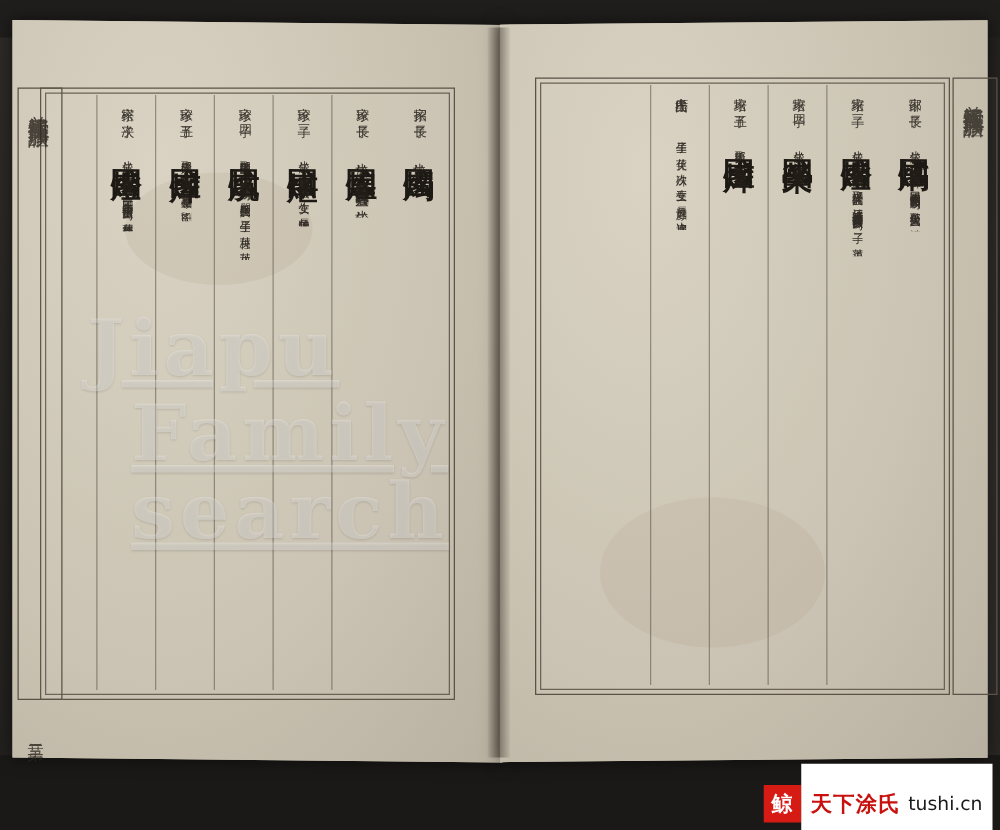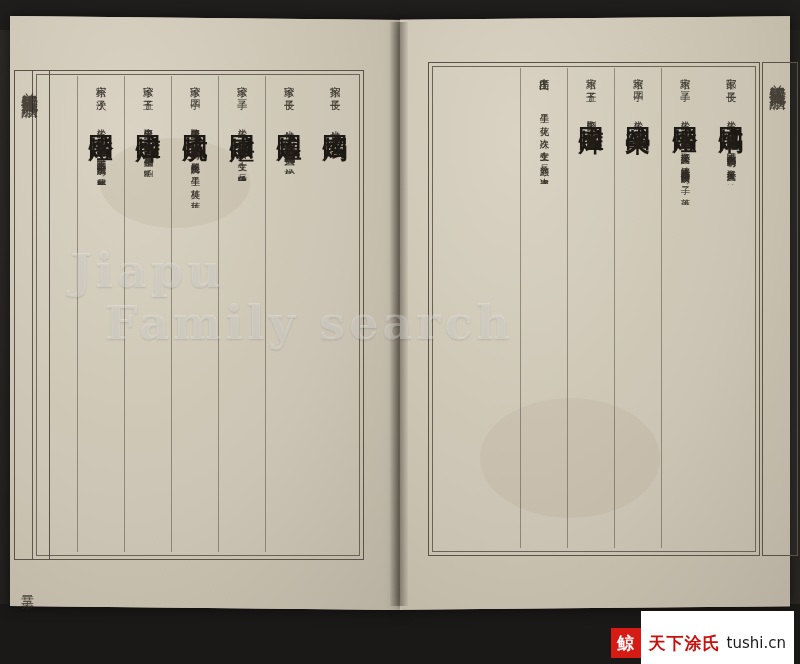--- a/index.html
+++ b/index.html
@@ -169,28 +169,29 @@
     opacity: 0.8;
   }
   
   #watermark {
     position: absolute;
     left: 60px;
     top: 230px;
     width: 520px;
     height: 180px;
     font-family: "DejaVu Serif", serif;
-    font-size: 46px;
+    font-size: 62px;
     font-weight: bold;
     color: rgba(255,255,255,0.30);
     letter-spacing: 4px;
     line-height: 1.0;
     text-shadow: 0 1px 2px rgba(0,0,0,0.12);
     pointer-events: none;
     z-index: 8;
+    text-decoration: underline;
   }
   #watermark .wm2 {
     display: block;
     margin-top: 6px;
     margin-left: 35px;
   }
   
   #badge {
     position: absolute;
     right: 6px;

